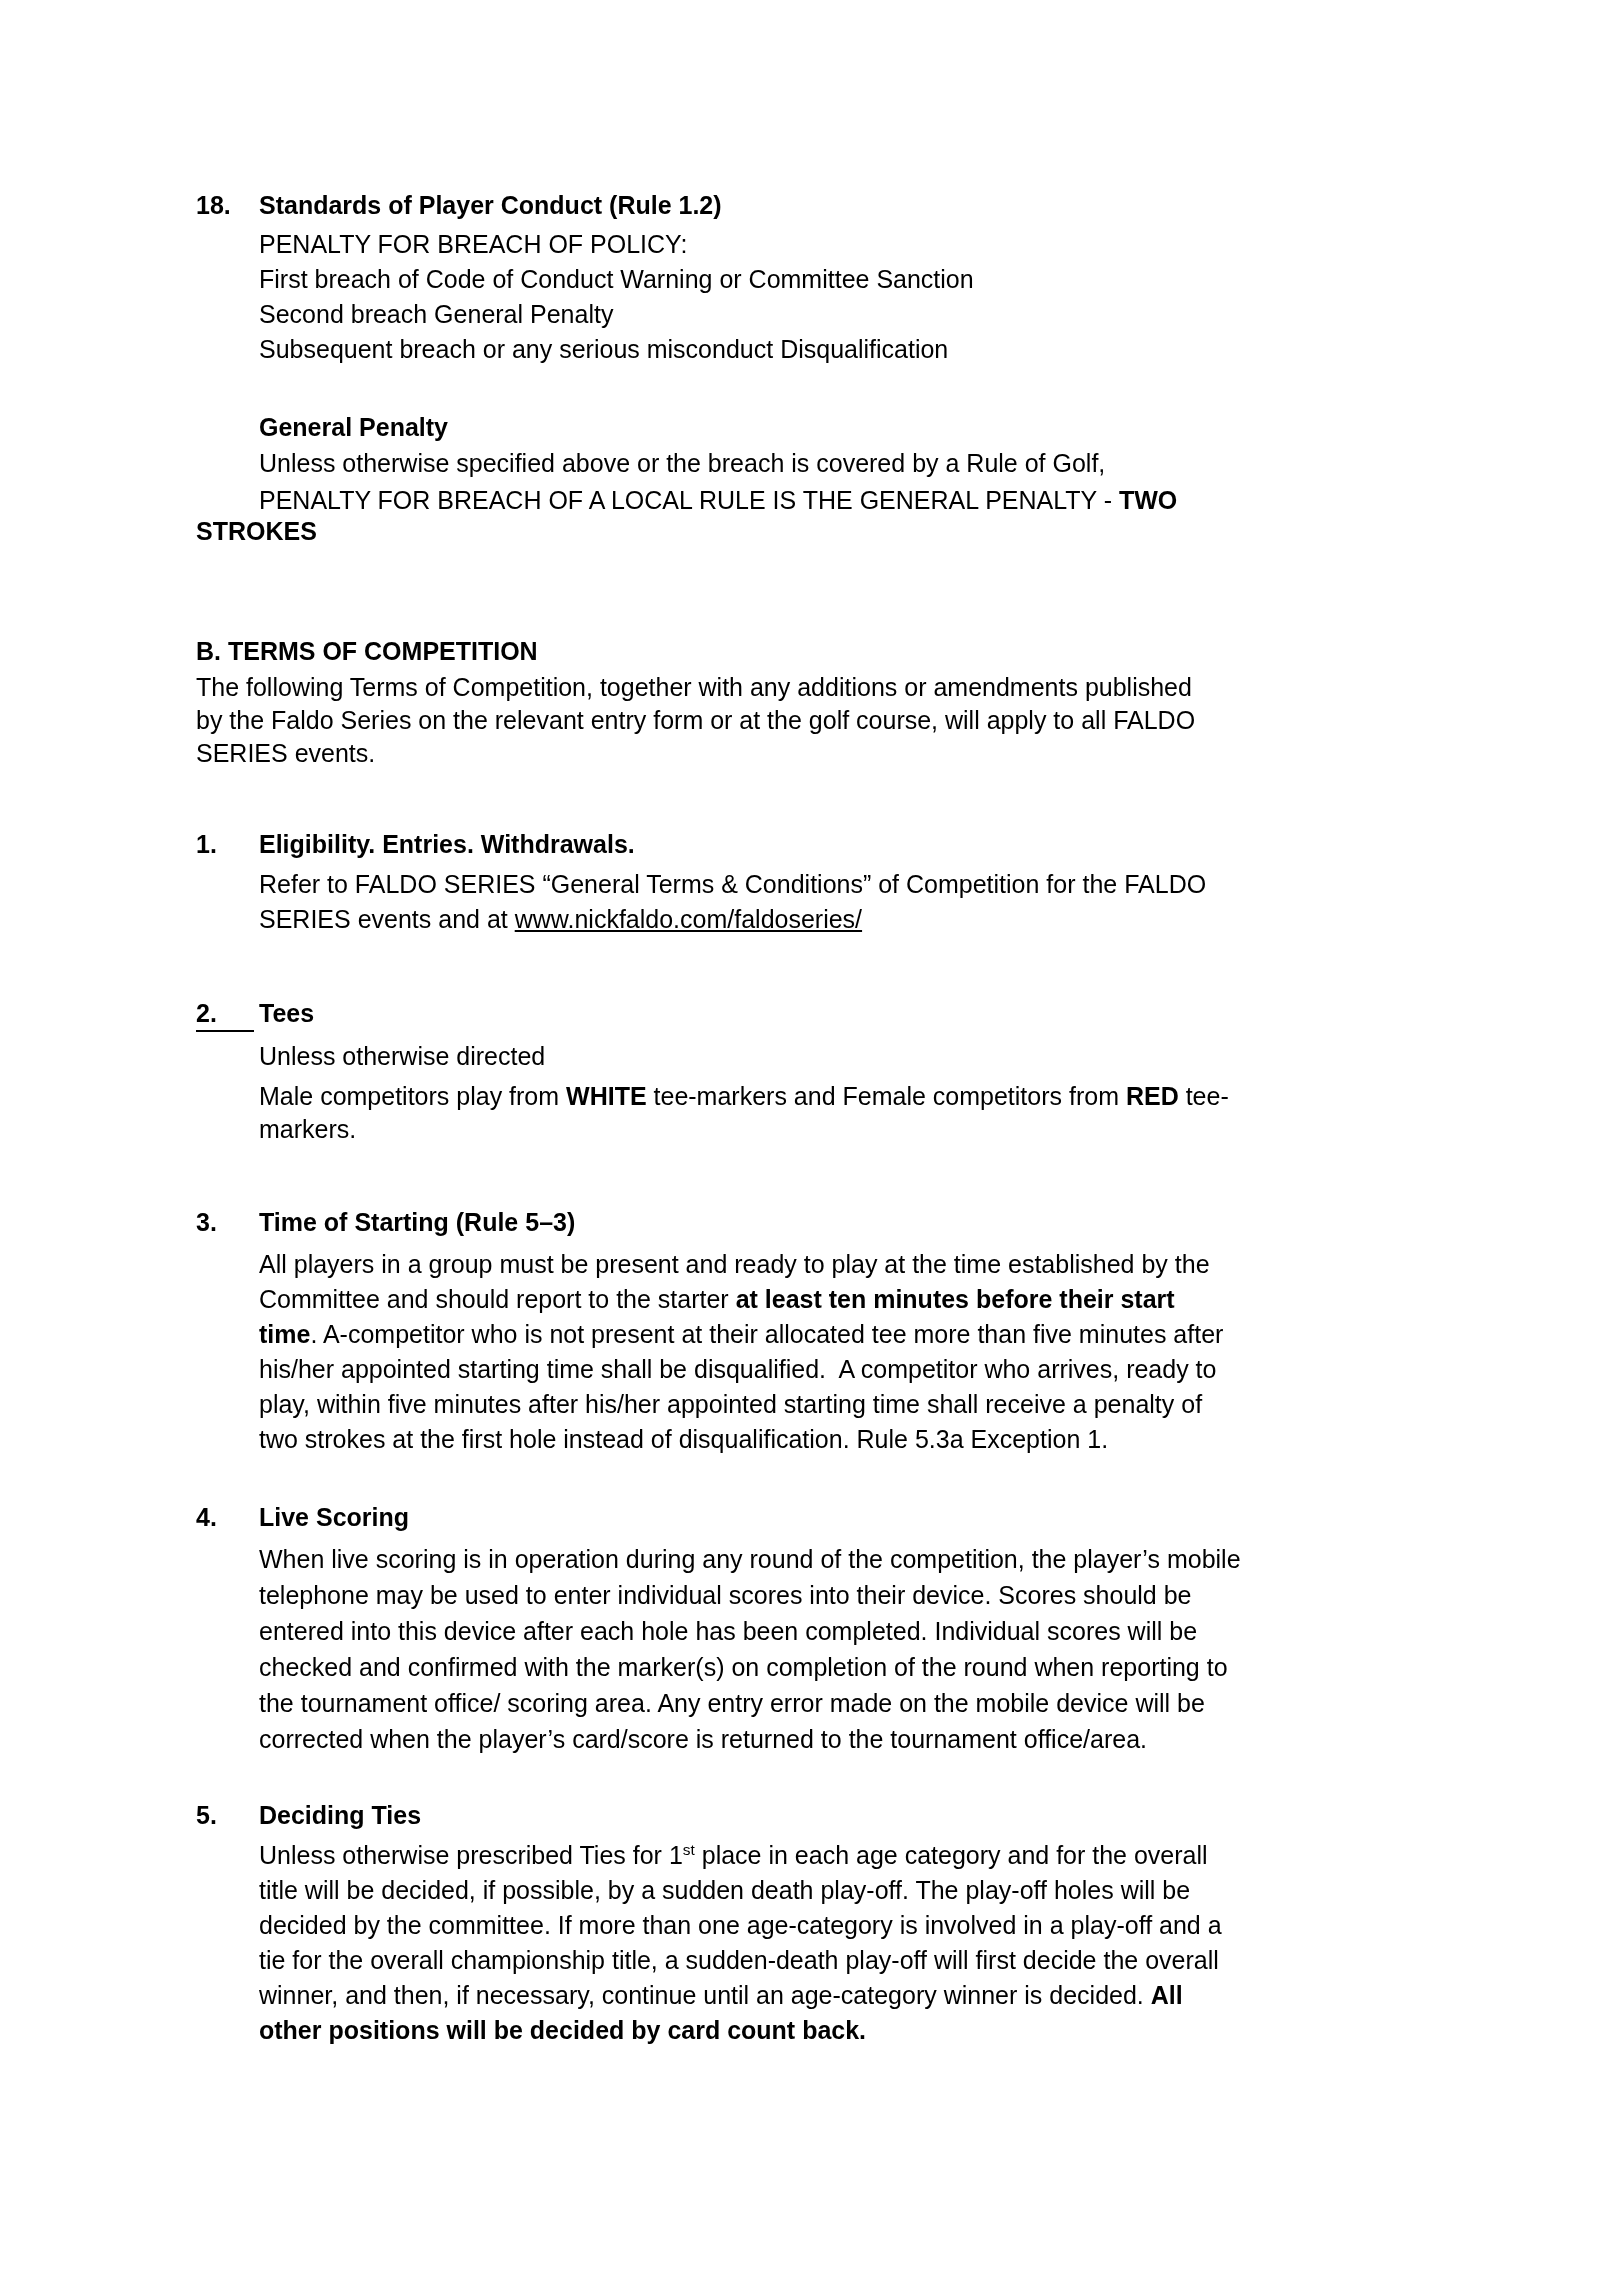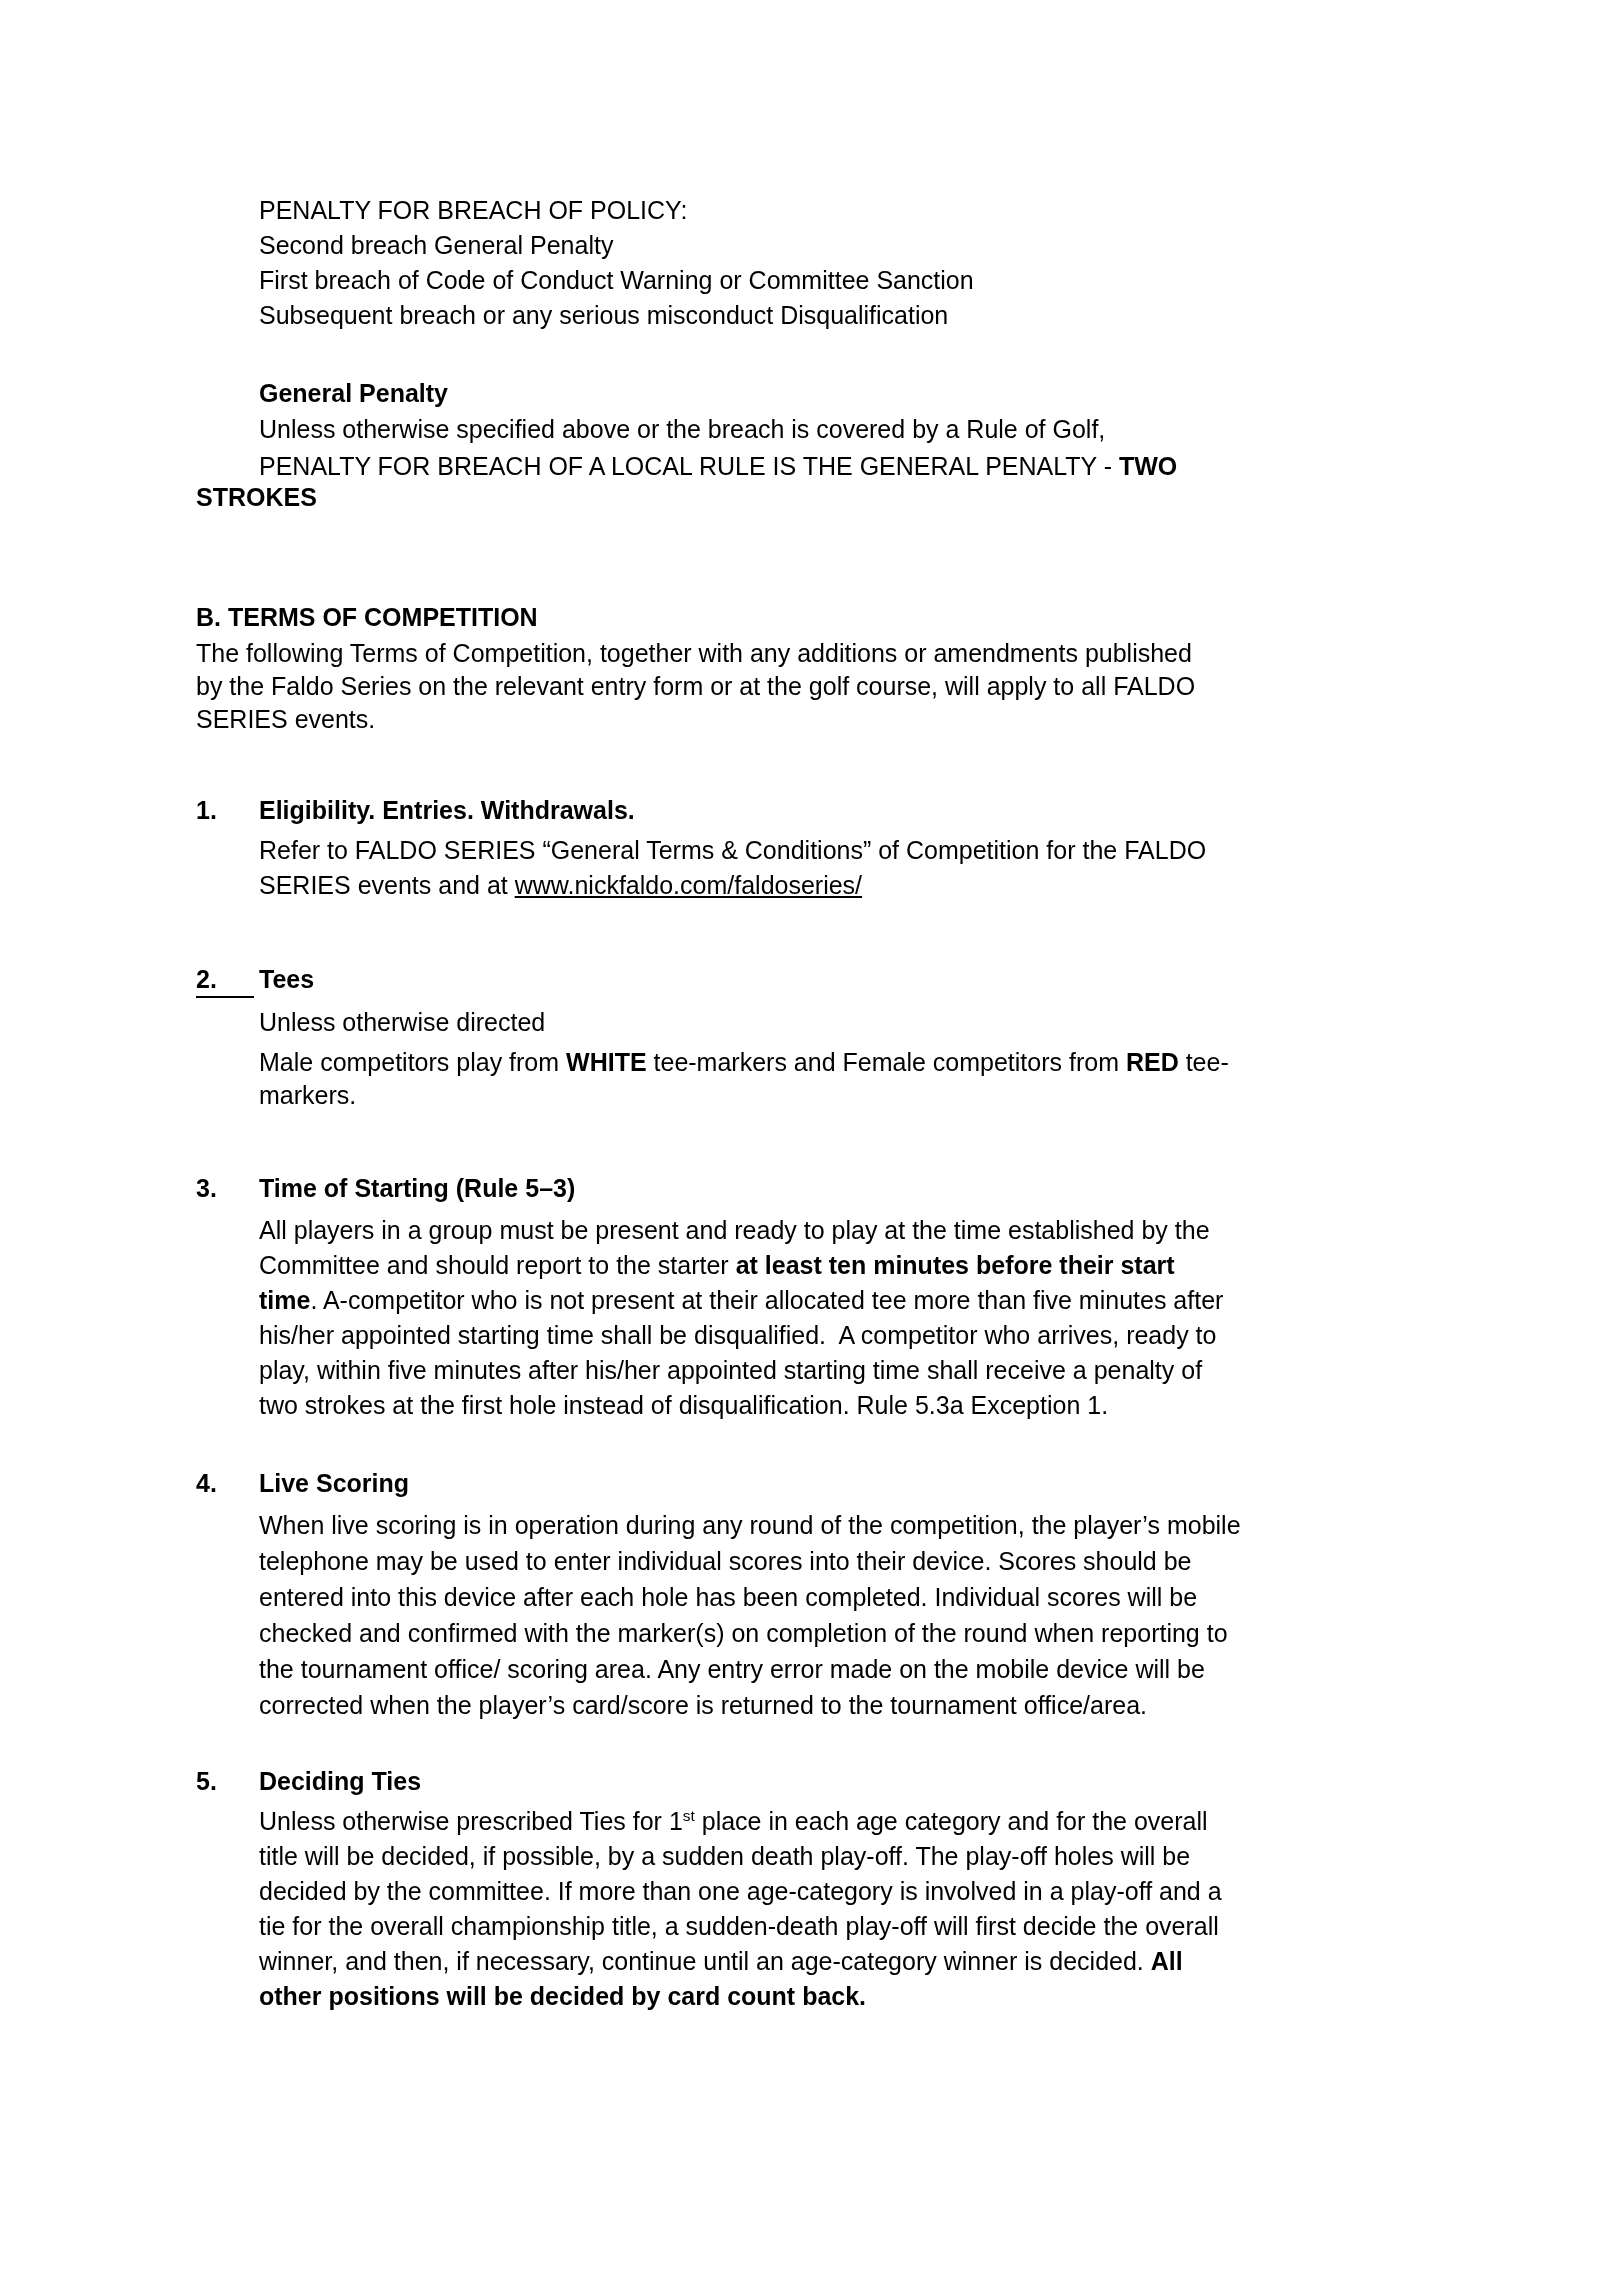--- a/index.html
+++ b/index.html
@@ -44,23 +44,27 @@
   .s3-body  { margin:8px 0 0 63px; line-height:35px; }
   .s4-body  { margin:6.5px 0 0 63px; line-height:36px; }
   .s5-body  { margin:6.5px 0 0 63px; line-height:35px; }
 </style>
 </head>
 <body>
 
 <div class="page">
 
   <div>
+    <div class="numrow">
+      <div class="num">18.</div>
+      <div class="h">Standards of Player Conduct (Rule 1.2)</div>
+    </div>
     <p class="p-policy"><span>PENALTY FOR BREACH OF POLICY:</span></p>
+    <p class="p-breach"><span>First breach of Code of Conduct Warning or Committee Sanction</span></p>
     <p class="p-breach"><span>Second breach General Penalty</span></p>
-    <p class="p-breach"><span>First breach of Code of Conduct Warning or Committee Sanction</span></p>
     <p class="p-breach"><span>Subsequent breach or any serious misconduct Disqualification</span></p>
     <h3 class="h gp-head">General Penalty</h3>
     <p class="p-unless"><span>Unless otherwise specified above or the breach is covered by a Rule of Golf,</span></p>
     <p class="p-local"><span>PENALTY FOR BREACH OF A LOCAL RULE IS THE GENERAL PENALTY - </span><span class="b">TWO
 STROKES</span></p>
   </div>
 
   <h2 class="h terms-head">B. TERMS OF COMPETITION</h2>
   <p class="terms-p"><span>The following Terms of Competition, together with any additions or amendments published
 by the Faldo Series on the relevant entry form or at the golf course, will apply to all FALDO

